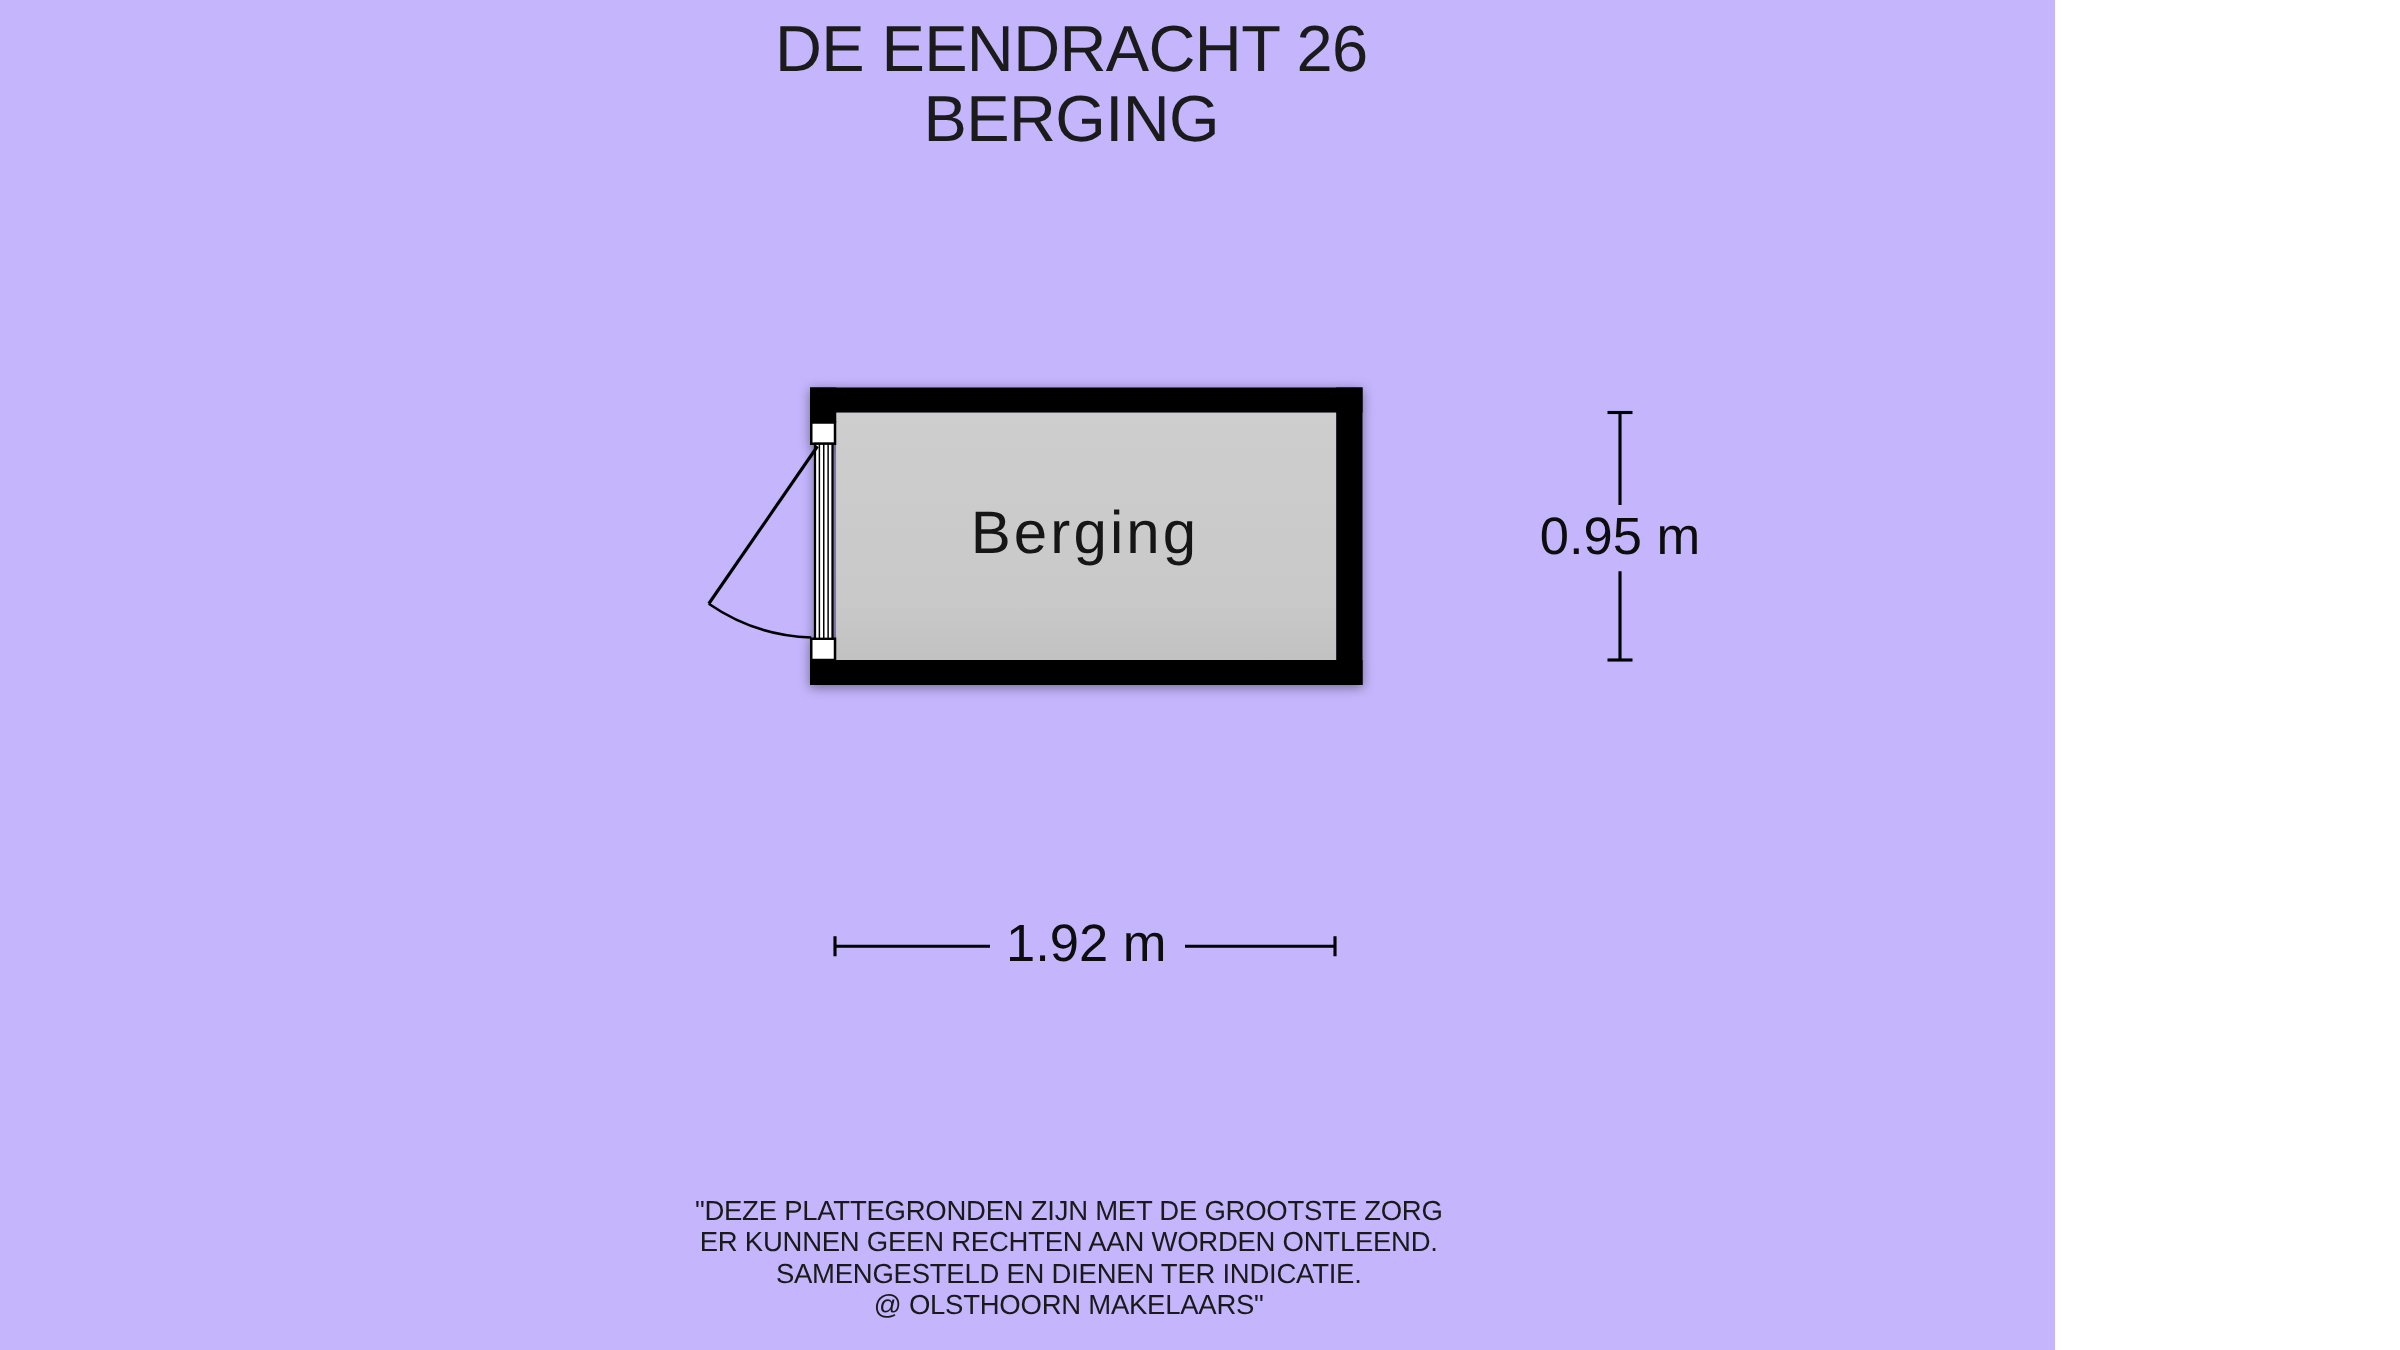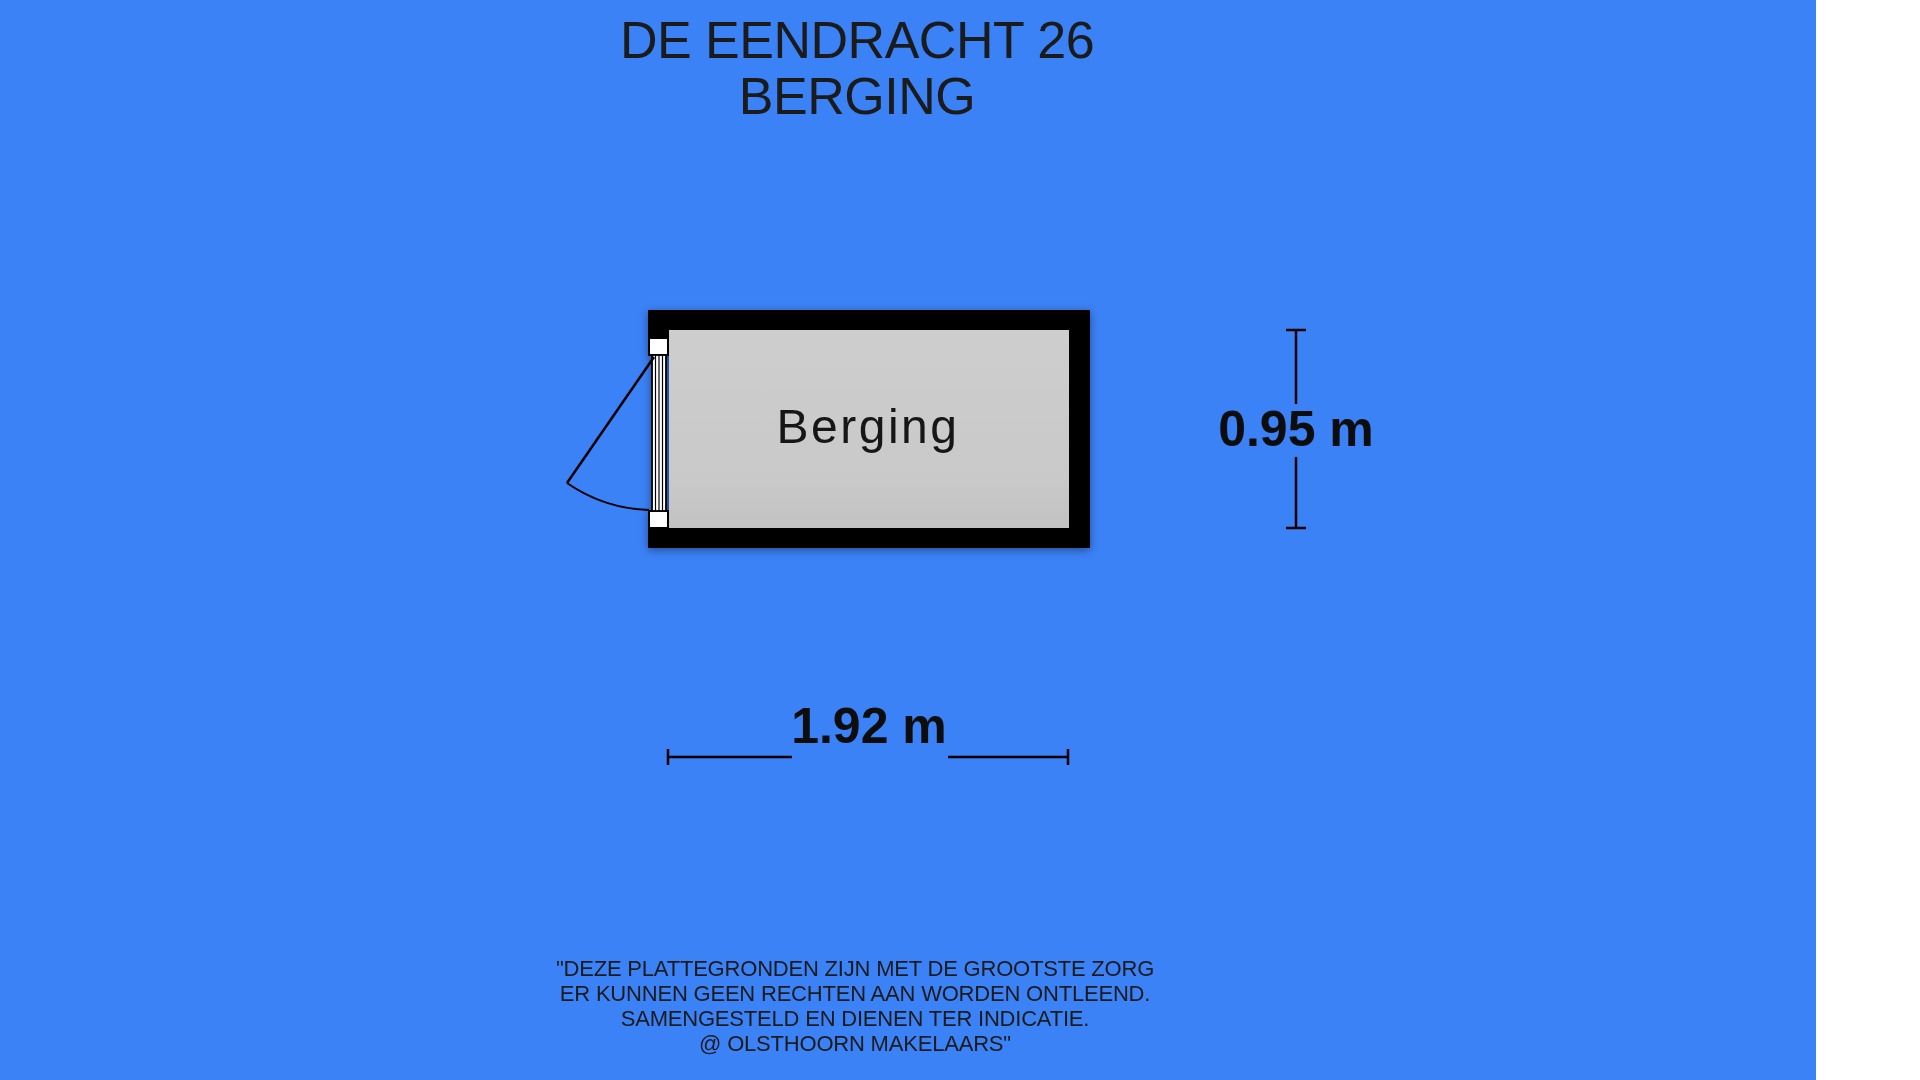--- a/index.html
+++ b/index.html
@@ -3,23 +3,23 @@
 <meta charset="utf-8">
 <style>
   html, body {
     margin: 0;
     padding: 0;
     background: #ffffff;
     font-family: "Liberation Sans", sans-serif;
   }
   .page {
     position: relative;
-    width: 1816px;
+    width: 1644px;
     height: 1080px;
-    background: #3b82f6;
+    background: #c4b5fd;
     overflow: hidden;
   }
   
   .plan-title {
     position: absolute;
     left: 357px;
     top: 12px;
     width: 1000px;
     text-align: center;
     color: #1b1b1b;
@@ -45,29 +45,28 @@
     text-align: center;
     font-size: 48px;
     line-height: 54px;
     letter-spacing: 2.5px;
     color: #161616;
   }
   
   .dim-label {
     position: absolute;
     color: #0d0d0d;
-    font-size: 50px;
+    font-size: 42px;
     line-height: 44px;
     text-align: center;
     white-space: nowrap;
-    font-weight: bold;
   }
   .dim-width {
     left: 669px;
-    top: 704px;
+    top: 733px;
     width: 400px;
   }
   .dim-height {
     left: 1146px;
     top: 407px;
     width: 300px;
   }
   
   .disclaimer {
     position: absolute;

